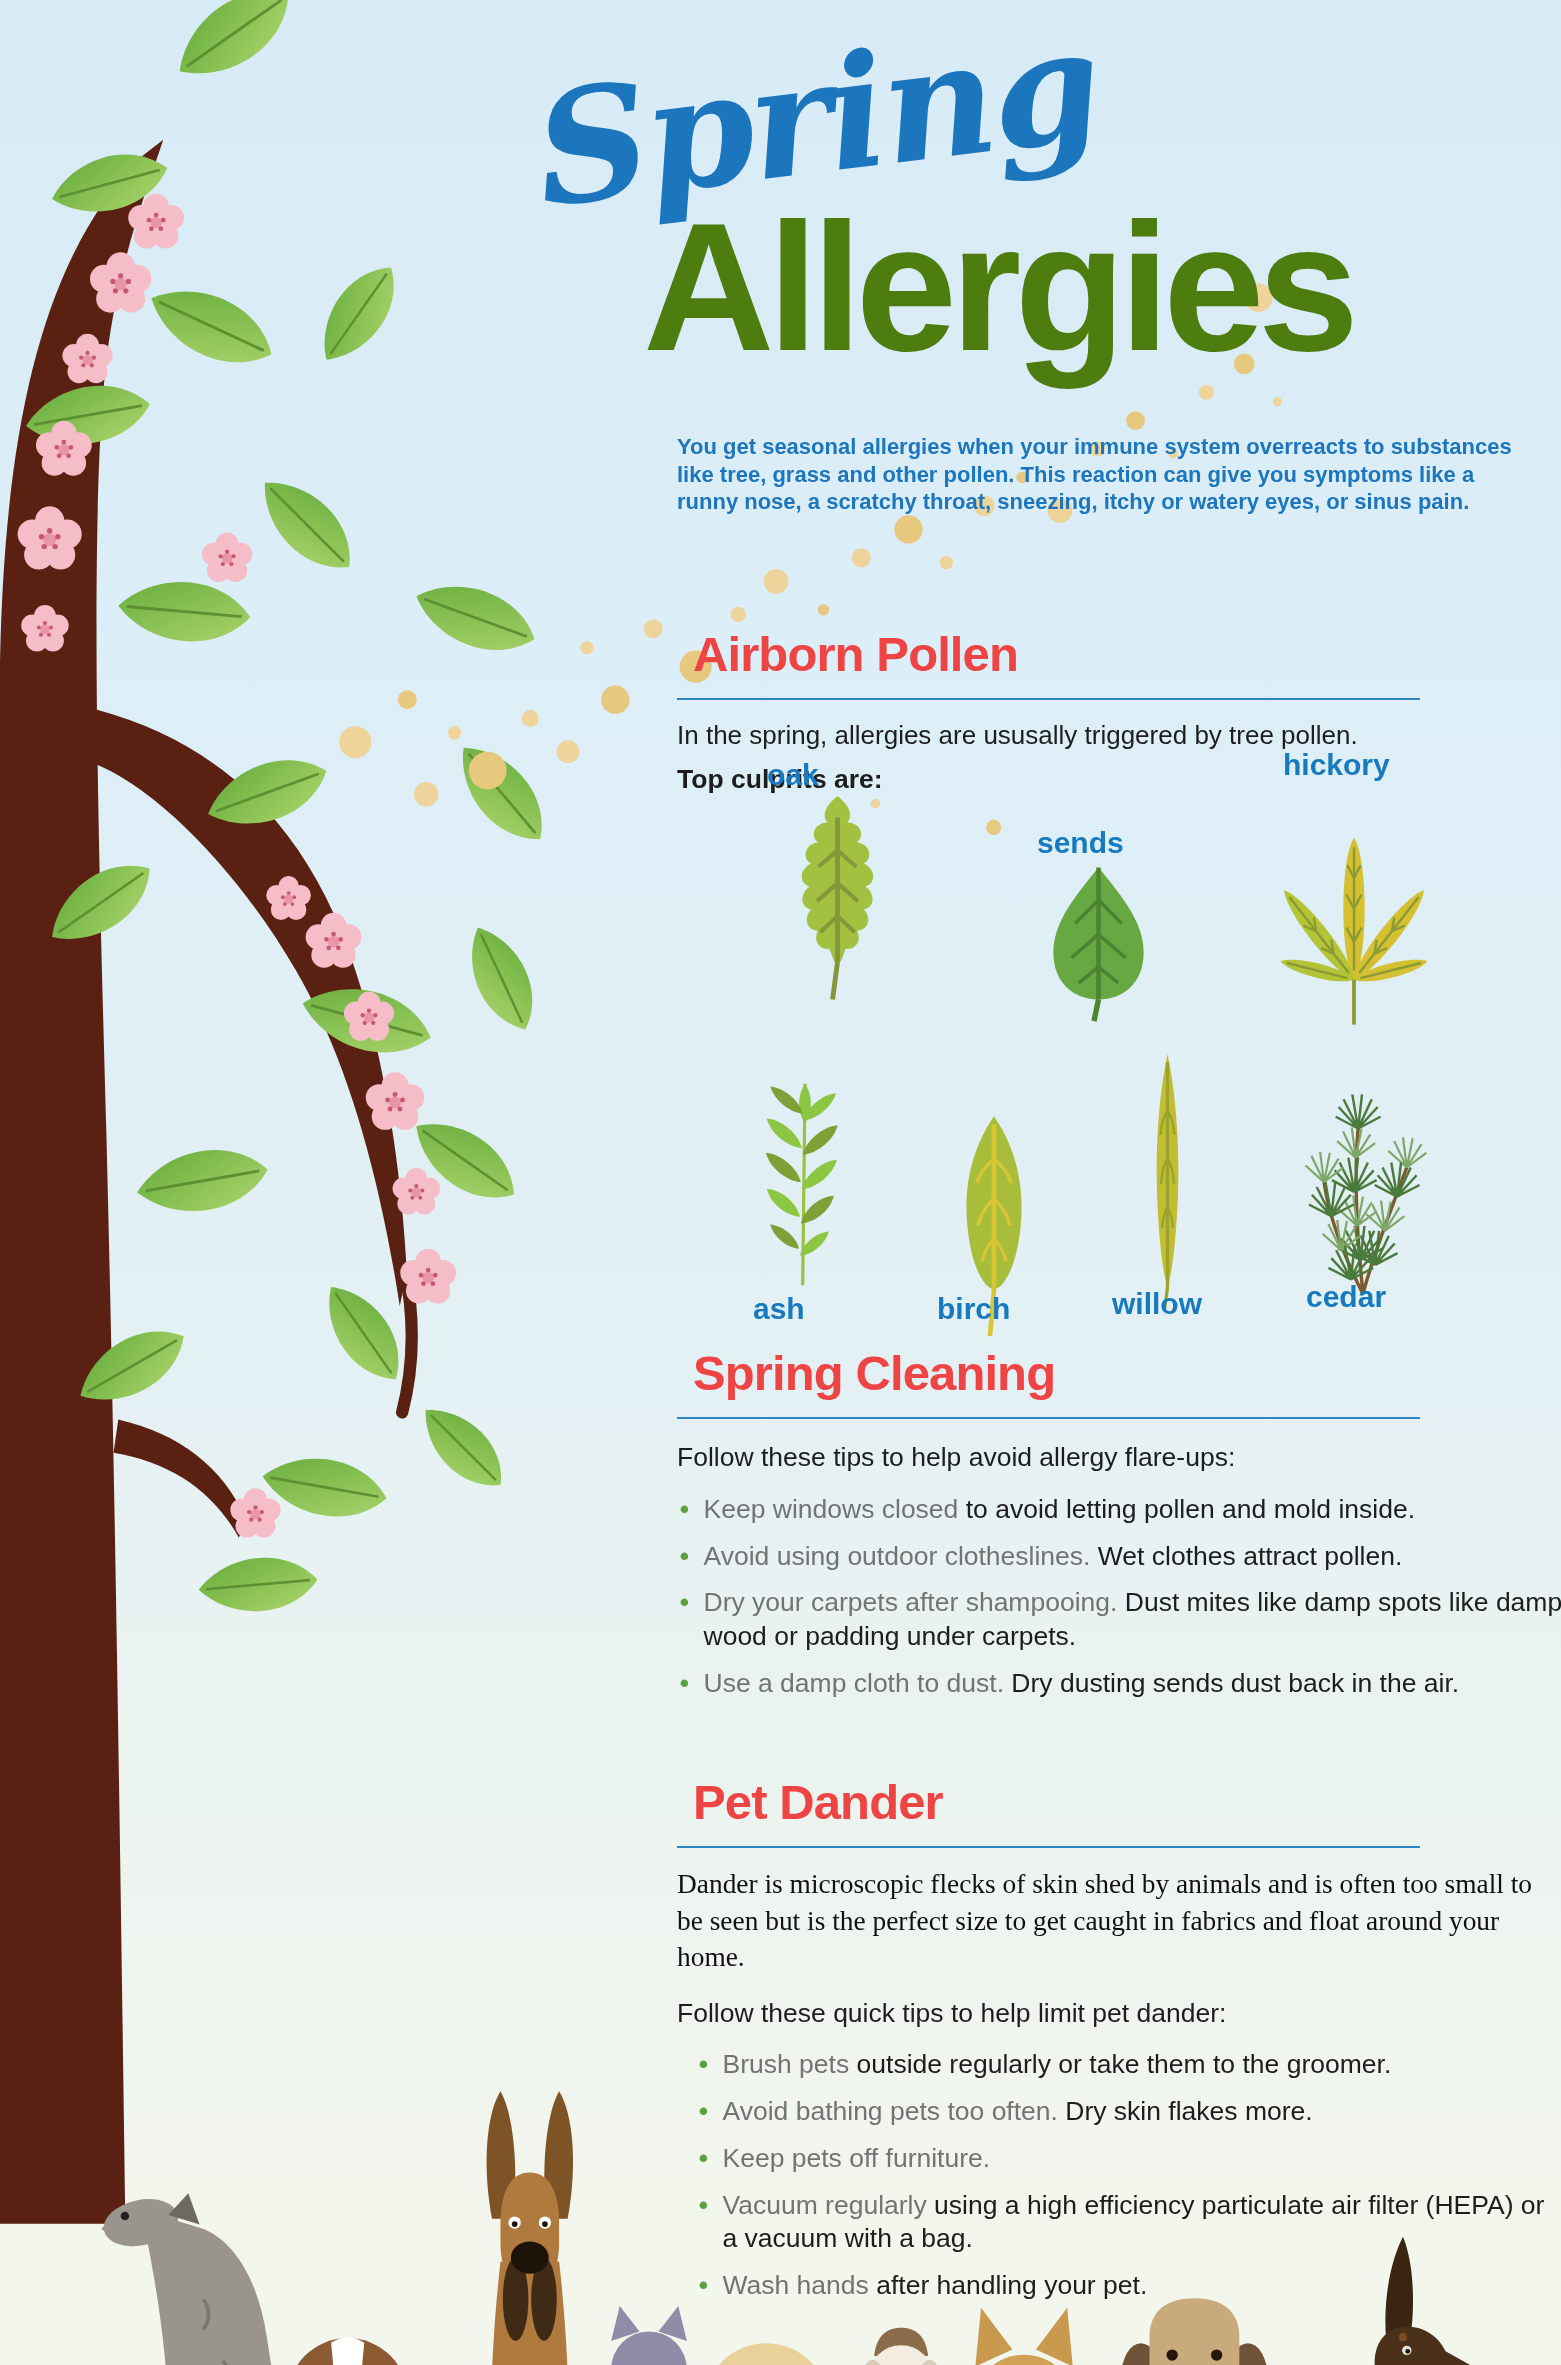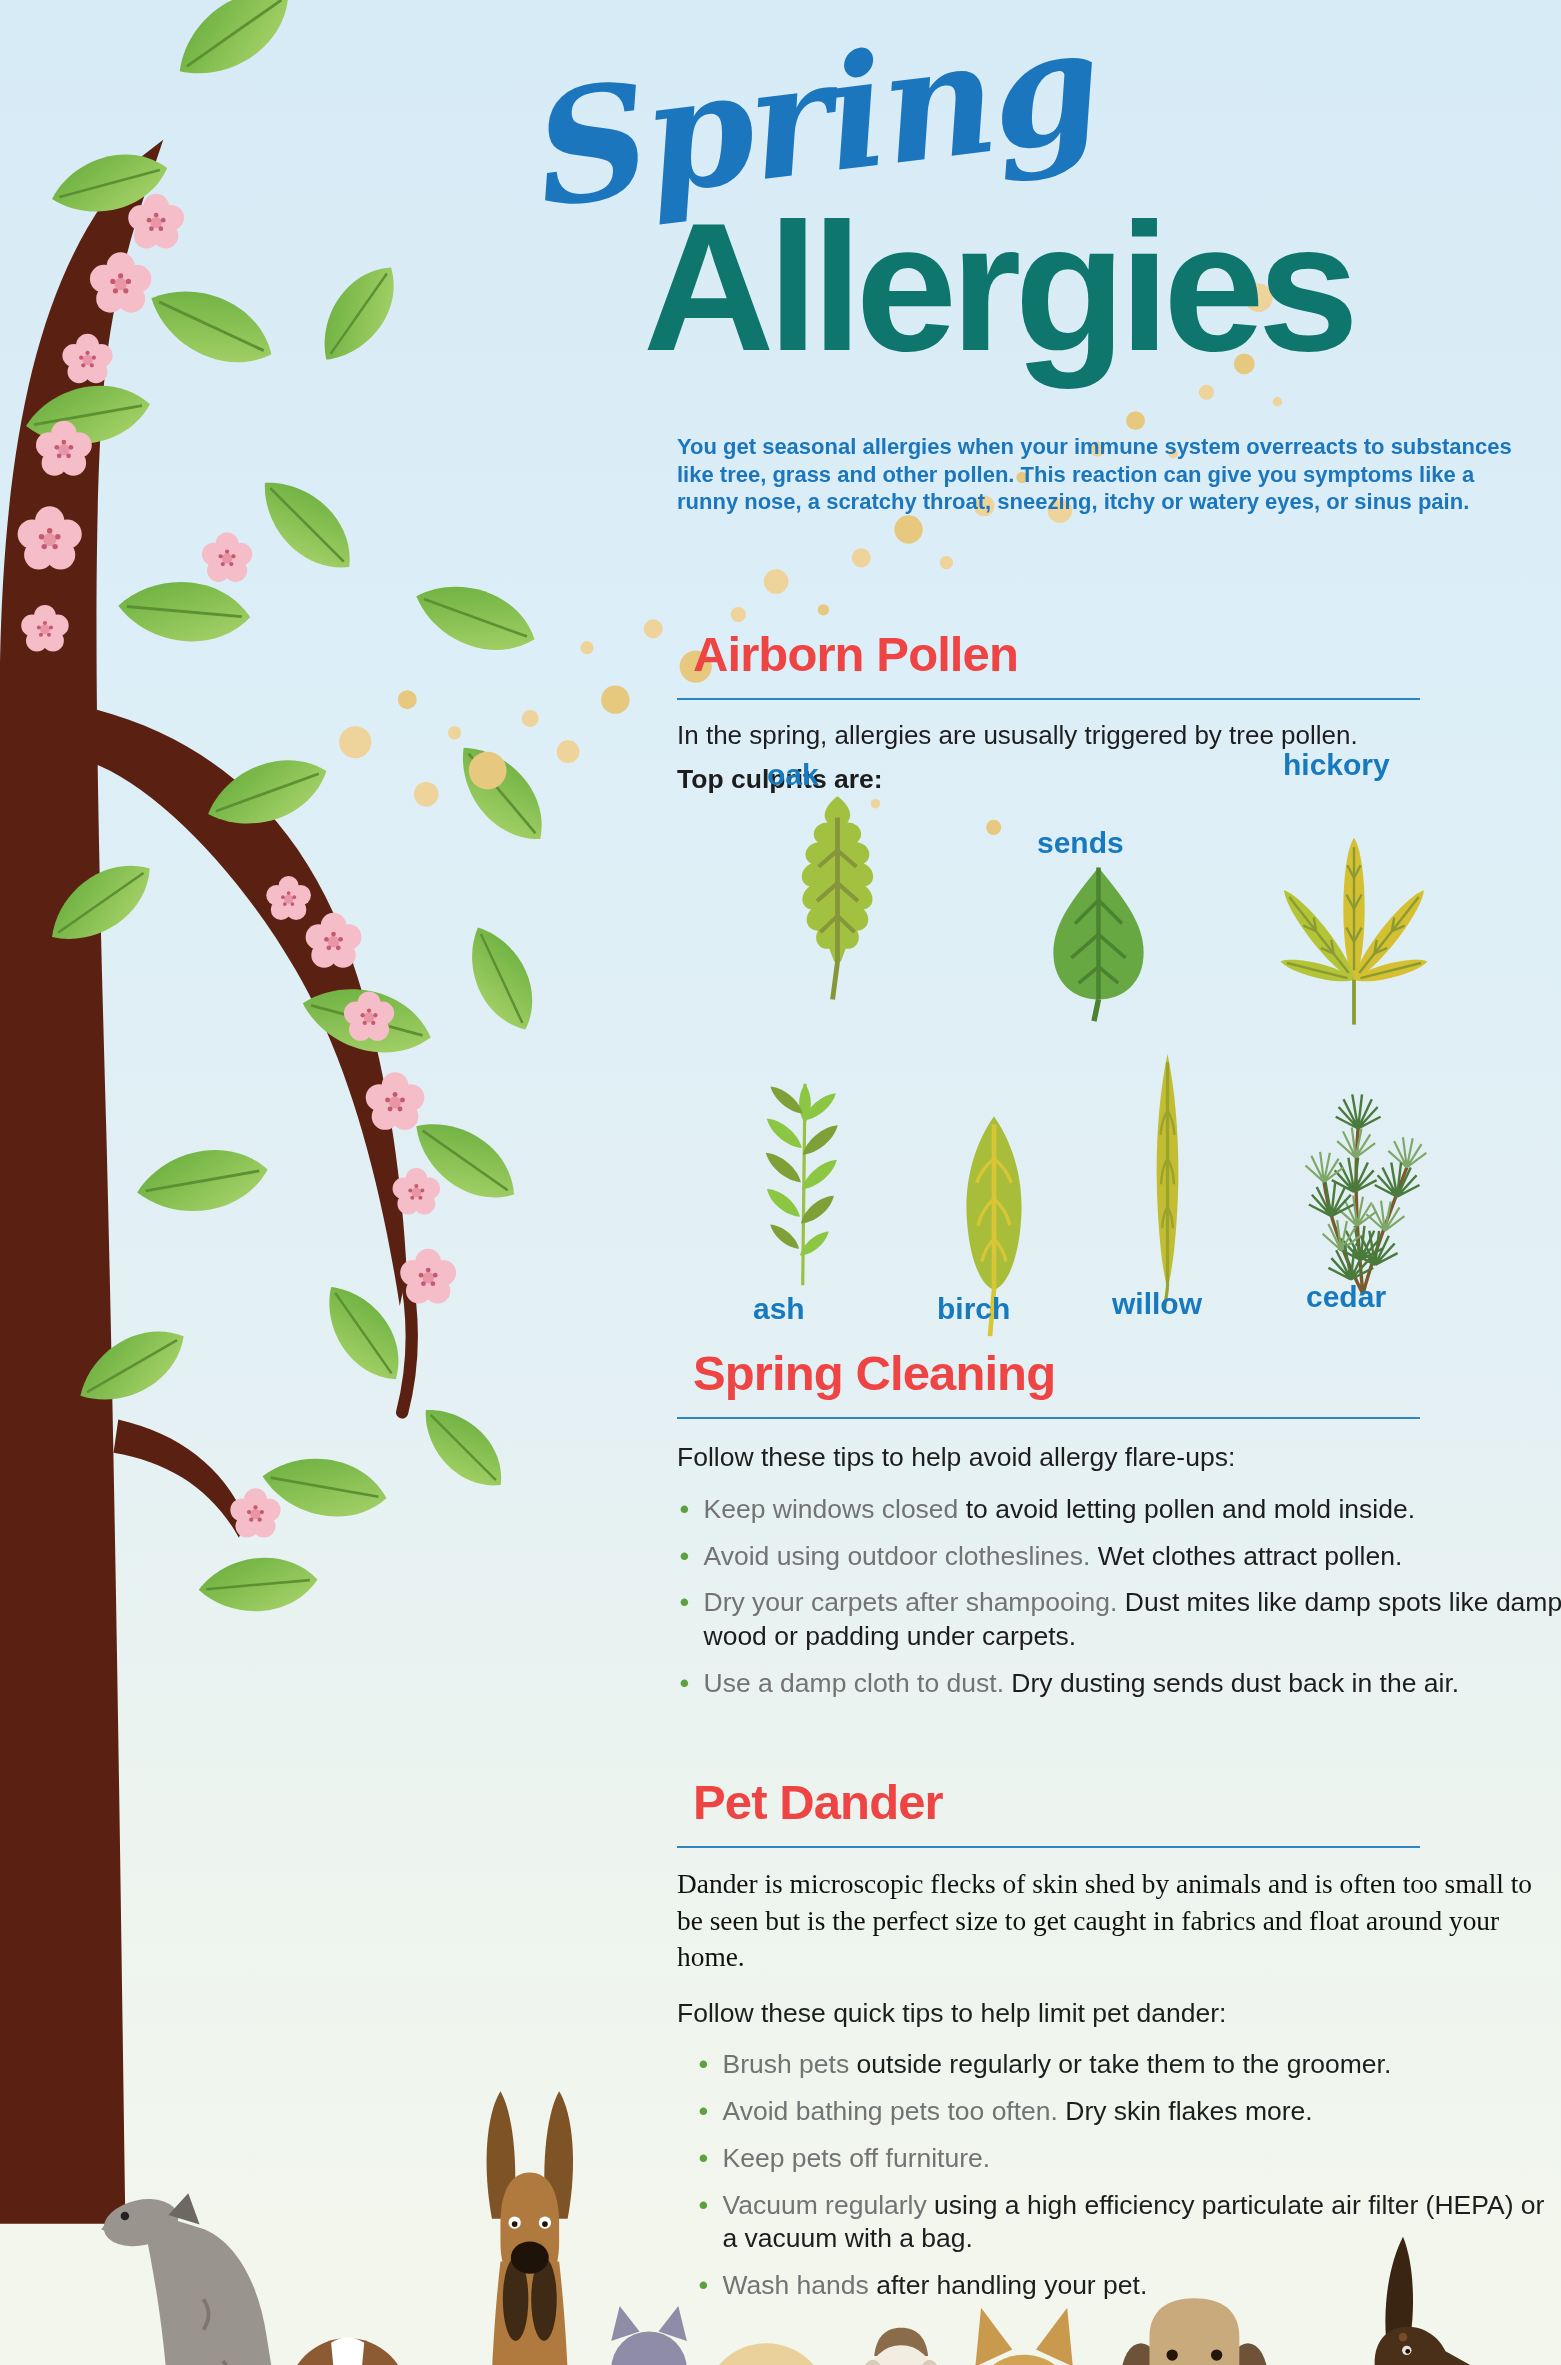--- a/index.html
+++ b/index.html
@@ -12,21 +12,21 @@
 
   
   .title-script{
     position:absolute;left:535px;top:40px;
     font-family:"DejaVu Serif",serif;font-style:italic;font-weight:bold;
     font-size:156px;line-height:1;color:#1b76bd;transform:rotate(-7deg);
     letter-spacing:-3.8px;
   }
   .title-main{
     position:absolute;left:643px;top:201px;
-    font-size:182px;line-height:.95;font-weight:bold;color:#0f766e;letter-spacing:-6.6px;
+    font-size:182px;line-height:.95;font-weight:bold;color:#4d7c0f;letter-spacing:-6.6px;
   }
   .intro{
     position:absolute;left:677px;top:433px;width:861px;
     font-size:22px;line-height:1.26;color:#1b76bd;font-weight:bold;
   }
 
   
   .section{position:absolute;left:677px;}
   .section-title{font-size:49px;font-weight:bold;color:#ef4444;margin:16px;letter-spacing:-0.9px;}
   .rule{height:2.4px;background:#2b86c3;margin-top:12.3px;width:743px;}

